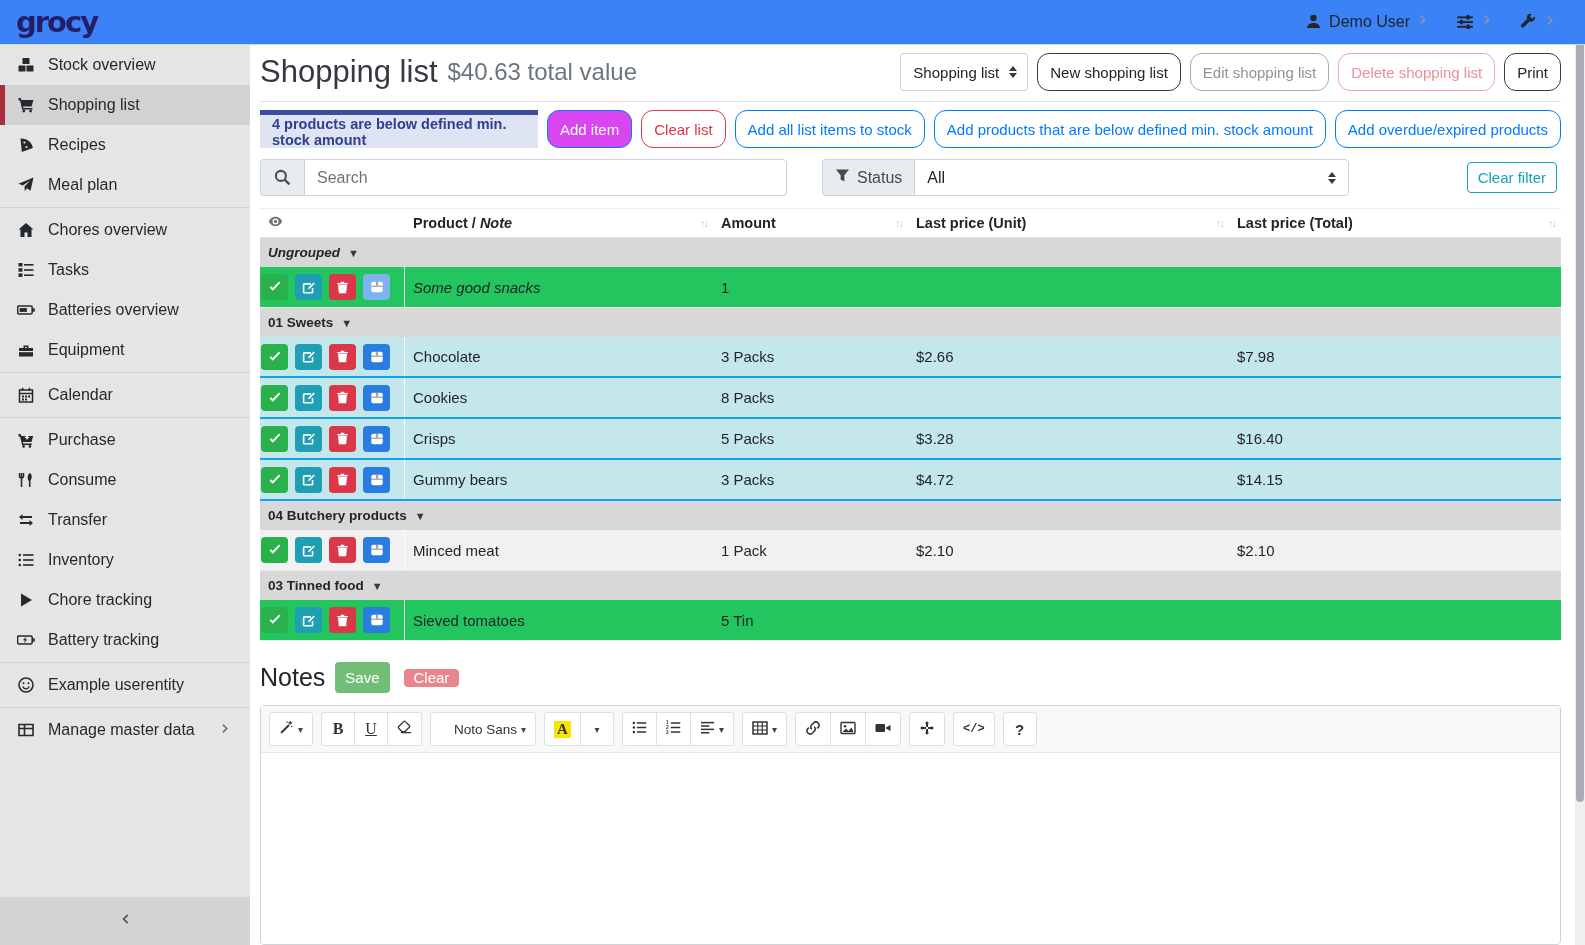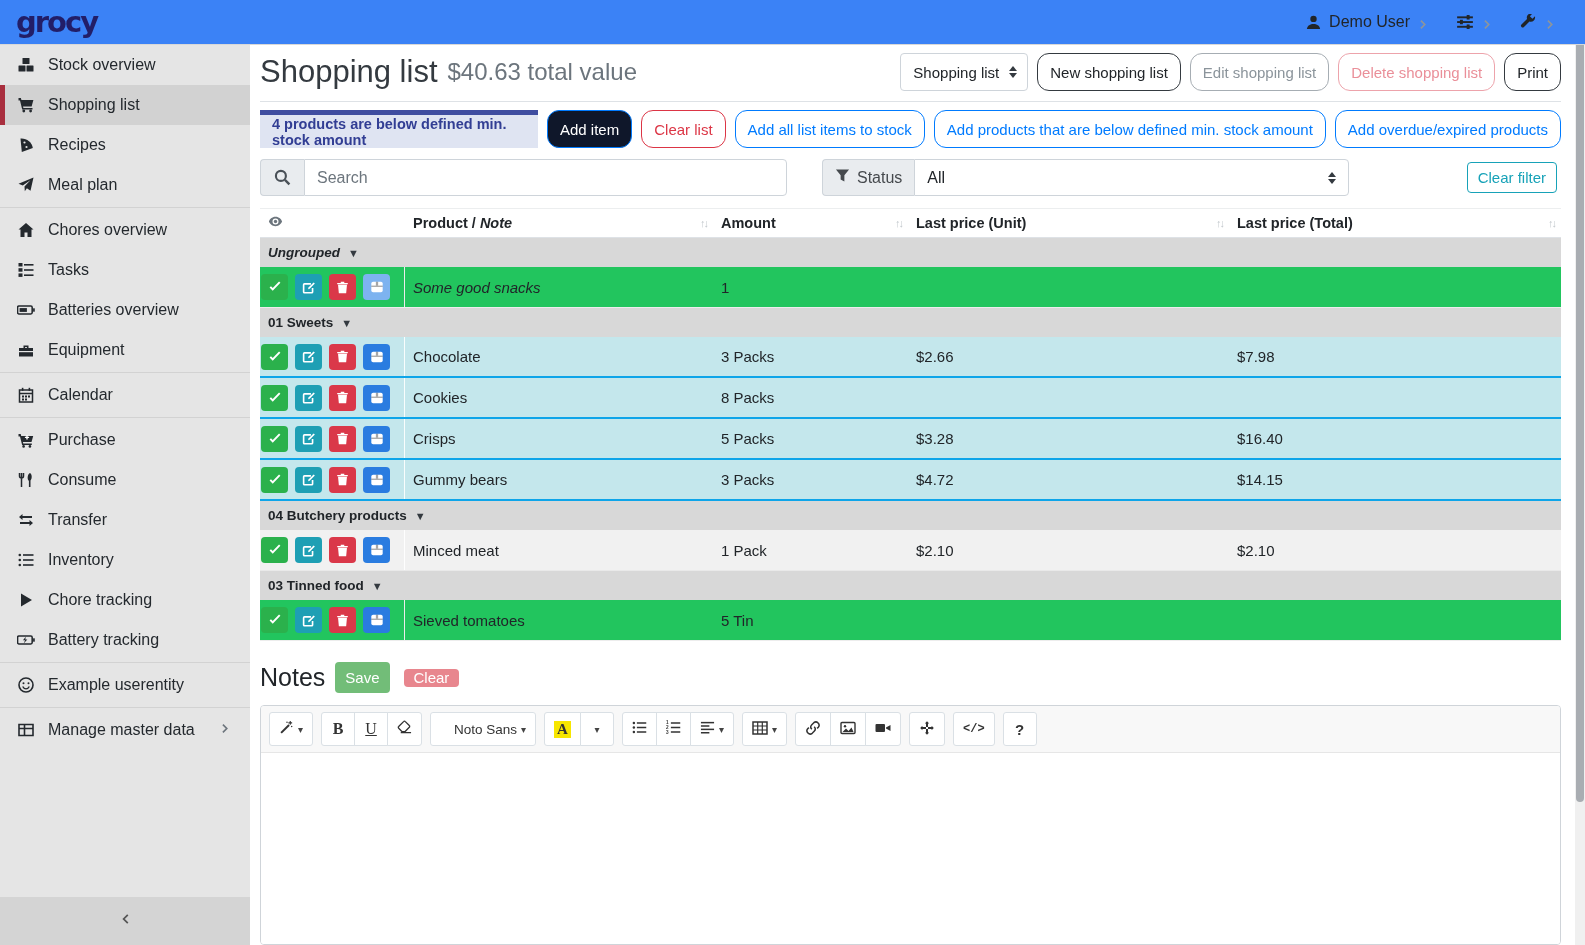--- a/index.html
+++ b/index.html
@@ -5,21 +5,21 @@
   * { box-sizing: border-box; margin: 0; padding: 0; }
   html,body { width:1585px; height:945px; overflow:hidden;
     font-family:"Liberation Sans","DejaVu Sans",sans-serif; background:#fff; color:#212529; }
 
   
   .navbar { position:absolute; left:0; top:0; width:1585px; height:45px;
     background:#3b82f6; border-bottom:1px solid #d8d8d8; display:flex; align-items:center; z-index:5; }
   .logo { margin-left:16px; font-weight:bold; font-size:29px; letter-spacing:-2px;
     color:#221e68; font-family:"DejaVu Sans",sans-serif; }
   .nav-right { margin-left:auto; margin-right:28px; display:flex; align-items:center; gap:26px; }
-  .nav-item { display:flex; align-items:flex-end; gap:7px; font-size:16px; color:#212529; cursor:pointer; }
+  .nav-item { display:flex; align-items:flex-start; gap:7px; font-size:16px; color:#212529; cursor:pointer; }
   .nav-item svg { display:block; }
   .chev { color:#8d959c; }
 
   
   .sidebar { position:absolute; left:0; top:45px; width:250px; bottom:0; background:#e5e5e5; }
   .side-item { height:40px; display:flex; align-items:center; gap:11px; padding-left:15px;
     font-size:16px; color:#24292e; cursor:pointer; }
   .side-item .ic { width:22px; display:flex; justify-content:center; color:#24292e; }
   .side-item.active { background:#d2d2d2; border-left:5px solid #a82e3e; padding-left:10px; }
   .side-div { border-top:1px solid #d2d2d2; margin:2px 0; }
@@ -45,21 +45,21 @@
   .updown { display:flex; flex-direction:column; gap:2px; }
   .updown i { width:0; height:0; border-left:4px solid transparent; border-right:4px solid transparent; display:block; }
   .updown i.up { border-bottom:5px solid #343a40; }
   .updown i.dn { border-top:5px solid #343a40; }
 
   
   .controls-row { margin-top:8px; display:flex; gap:9px; align-items:stretch; }
   .alert-min { width:352px; background:#dfe4f2; border-top:5px solid #3f4da0; display:flex;
     align-items:center; padding:0 12px; font-weight:bold; font-size:14.5px; color:#323e94; }
   .btn-sm { height:38px; font-size:15px; }
-  .btn-primary { background:#0f172a; border-color:#007bff; color:#fff; }
+  .btn-primary { background:#d946ef; border-color:#007bff; color:#fff; }
   .btn-outline-danger { border-color:#dc3545; color:#dc3545; }
   .btn-outline-primary { border-color:#007bff; color:#007bff; }
 
   
   .filter-row { margin-top:11px; display:flex; align-items:center; }
   .input-group { display:flex; height:37px; width:527px; }
   .ig-prepend { width:44px; background:#e9ecef; border:1px solid #ced4da; border-right:none;
     border-radius:4px 0 0 4px; display:flex; align-items:center; justify-content:center; color:#495057; }
   .ig-input { flex:1; border:1px solid #ced4da; border-radius:0 4px 4px 0; font-size:16px;
     padding:0 12px; color:#495057; outline:none; font-family:inherit; }

